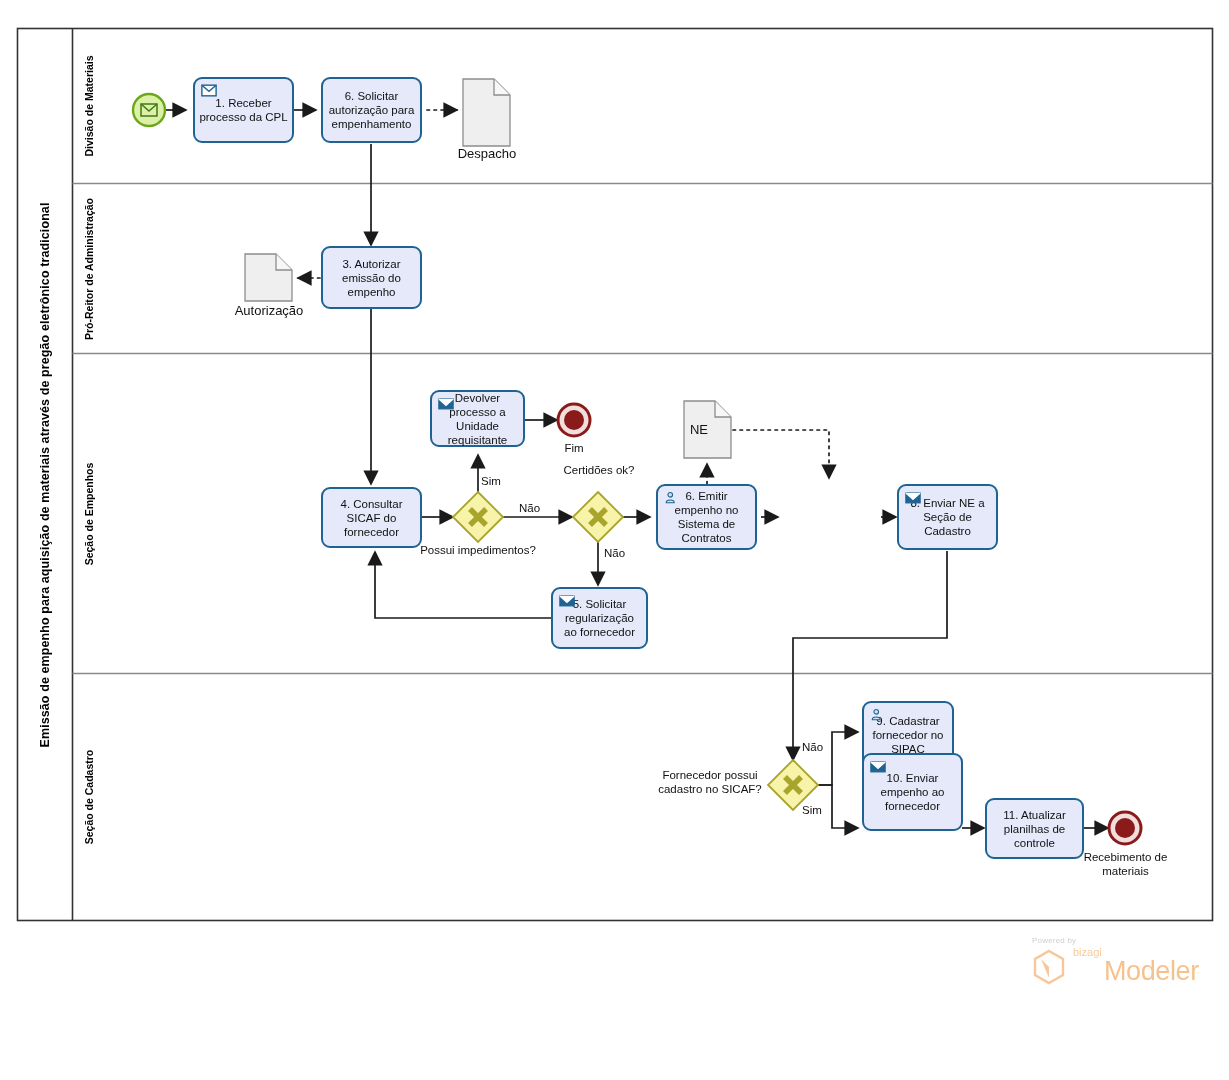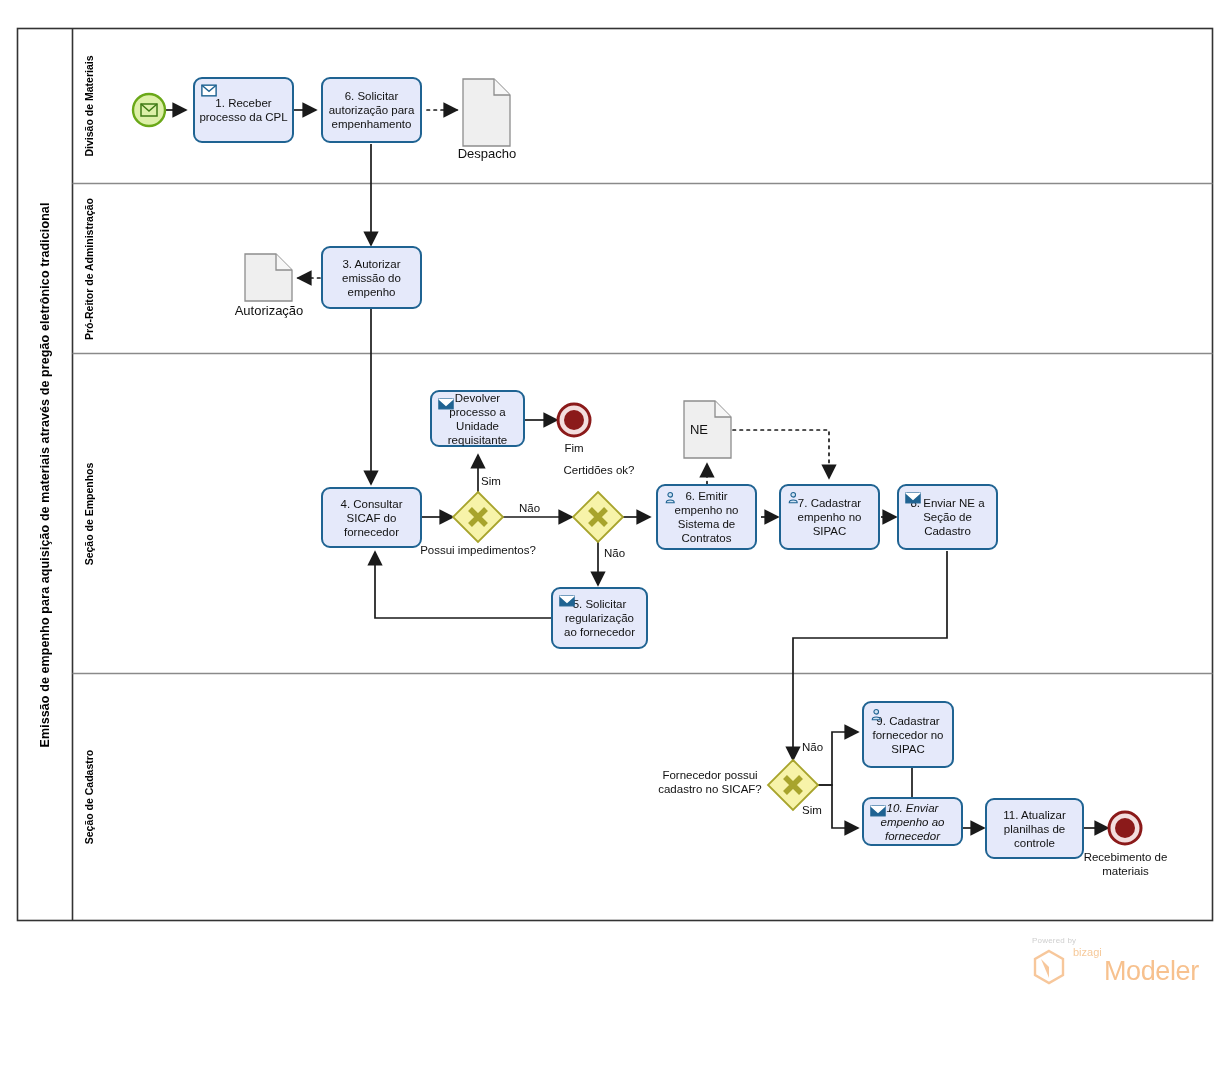--- a/index.html
+++ b/index.html
@@ -214,53 +214,46 @@
   </div>
 
   <div class="task" style="left:656px;top:484px;width:101px;height:66px;">
     <svg class="task-icon" viewBox="0 0 18 14">
       <circle cx="7" cy="4" r="2.6" fill="#cfe2f3" stroke="#1f6392" stroke-width="1.2"></circle>
       <path d="M2.5,13 C2.5,8.8 11.5,8.8 11.5,13 Z" fill="#cfe2f3" stroke="#1f6392" stroke-width="1.2"></path>
     </svg>
     <span class="tlabel">6. Emitir empenho no Sistema de Contratos</span>
   </div>
 
-  <div class="task" style="left:779px;top:484px;width:101px;height:66px;">
+
+  <div class="task" style="left:897px;top:484px;width:101px;height:66px;">
+    <svg class="task-icon" viewBox="0 0 18 14">
+      <rect x="1" y="2" width="16" height="11" fill="#1f6392" stroke="#1f6392" stroke-width="1.4"></rect>
+      <path d="M1,2 L9,9 L17,2" fill="#fff" stroke="#fff" stroke-width="1.6"></path>
+    </svg>
+    <span class="tlabel">8. Enviar NE a Seção de Cadastro</span>
+  </div>
+
+  <div class="task" style="left:430px;top:390px;width:95px;height:57px;">
+    <svg class="task-icon" viewBox="0 0 18 14">
+      <rect x="1" y="2" width="16" height="11" fill="#1f6392" stroke="#1f6392" stroke-width="1.4"></rect>
+      <path d="M1,2 L9,9 L17,2" fill="#fff" stroke="#fff" stroke-width="1.6"></path>
+    </svg>
+    <span class="tlabel">Devolver processo a Unidade requisitante</span>
+  </div>
+
+  <div class="task" style="left:862px;top:701px;width:92px;height:67px;">
     <svg class="task-icon" viewBox="0 0 18 14">
       <circle cx="7" cy="4" r="2.6" fill="#cfe2f3" stroke="#1f6392" stroke-width="1.2"></circle>
       <path d="M2.5,13 C2.5,8.8 11.5,8.8 11.5,13 Z" fill="#cfe2f3" stroke="#1f6392" stroke-width="1.2"></path>
     </svg>
-    <span class="tlabel">7. Cadastrar empenho no SIPAC</span>
-  </div>
-
-  <div class="task" style="left:897px;top:484px;width:101px;height:66px;">
-    <svg class="task-icon" viewBox="0 0 18 14">
-      <rect x="1" y="2" width="16" height="11" fill="#1f6392" stroke="#1f6392" stroke-width="1.4"></rect>
-      <path d="M1,2 L9,9 L17,2" fill="#fff" stroke="#fff" stroke-width="1.6"></path>
-    </svg>
-    <span class="tlabel">8. Enviar NE a Seção de Cadastro</span>
-  </div>
-
-  <div class="task" style="left:430px;top:390px;width:95px;height:57px;">
-    <svg class="task-icon" viewBox="0 0 18 14">
-      <rect x="1" y="2" width="16" height="11" fill="#1f6392" stroke="#1f6392" stroke-width="1.4"></rect>
-      <path d="M1,2 L9,9 L17,2" fill="#fff" stroke="#fff" stroke-width="1.6"></path>
-    </svg>
-    <span class="tlabel">Devolver processo a Unidade requisitante</span>
-  </div>
-
-  <div class="task" style="left:862px;top:701px;width:92px;height:67px;">
-    <svg class="task-icon" viewBox="0 0 18 14">
-      <circle cx="7" cy="4" r="2.6" fill="#cfe2f3" stroke="#1f6392" stroke-width="1.2"></circle>
-      <path d="M2.5,13 C2.5,8.8 11.5,8.8 11.5,13 Z" fill="#cfe2f3" stroke="#1f6392" stroke-width="1.2"></path>
-    </svg>
     <span class="tlabel">9. Cadastrar fornecedor no SIPAC</span>
   </div>
 
-  <div class="task" style="left:862px;top:797px;width:101px;height:49px;font-style:italic;">
+  <div class="task" style="left:862px;top:753px;width:101px;height:78px;">
     <svg class="task-icon" viewBox="0 0 18 14">
       <rect x="1" y="2" width="16" height="11" fill="#1f6392" stroke="#1f6392" stroke-width="1.4"></rect>
       <path d="M1,2 L9,9 L17,2" fill="#fff" stroke="#fff" stroke-width="1.6"></path>
     </svg>
     <span class="tlabel">10. Enviar empenho ao fornecedor</span>
   </div>
 
   <div class="task" style="left:985px;top:798px;width:99px;height:61px;">
     <span class="tlabel">11. Atualizar planilhas de controle</span>
   </div>

